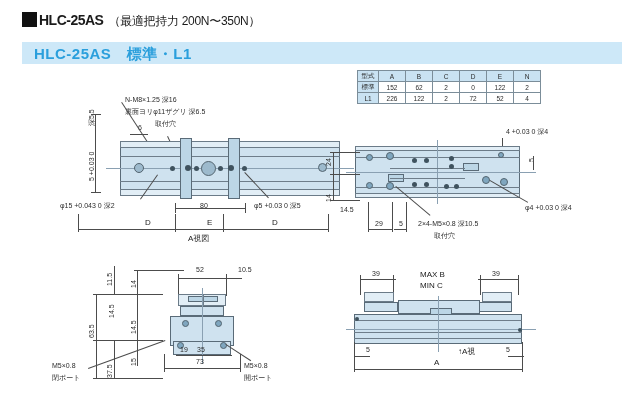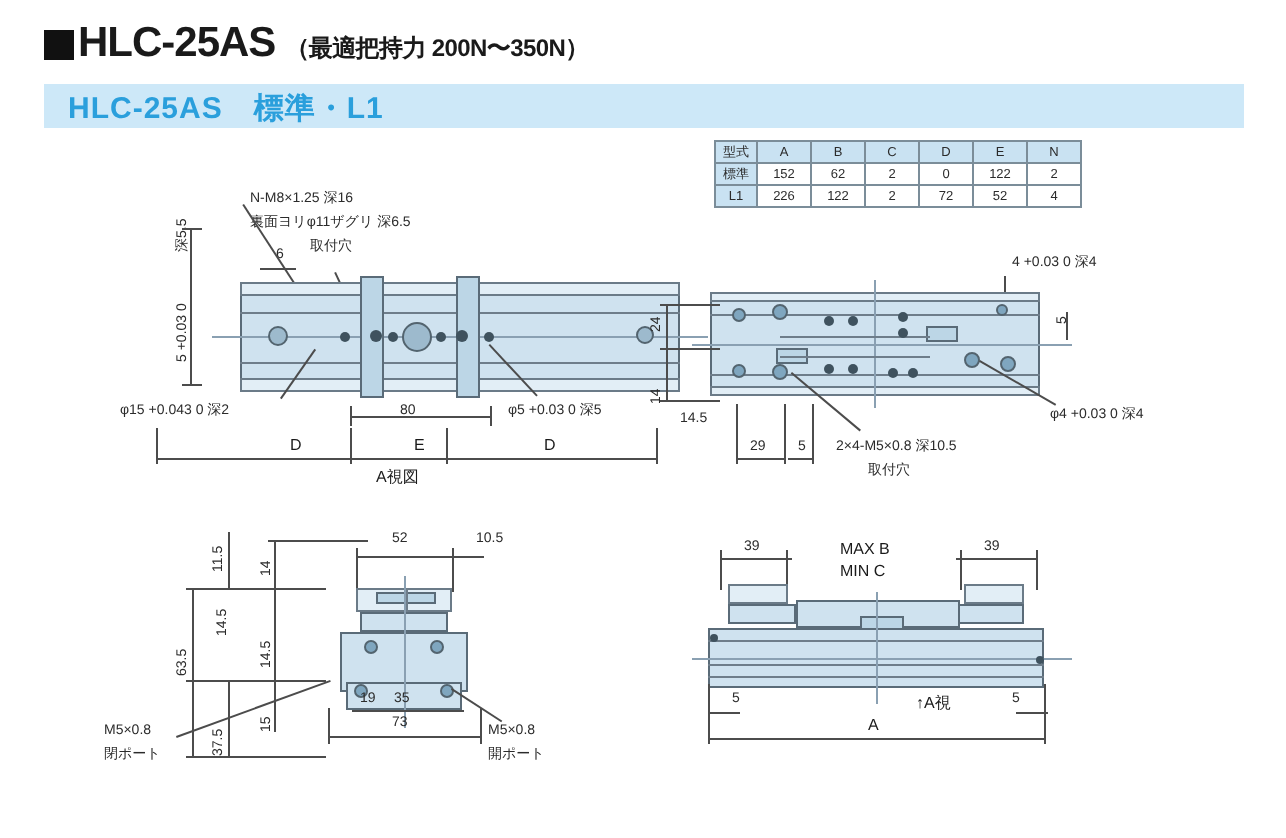--- a/index.html
+++ b/index.html
@@ -6,22 +6,22 @@
   body{
     width:643px;height:419px;position:relative;overflow:hidden;
     font-family:"Liberation Sans","DejaVu Sans",sans-serif;
     color:#1a1a1a;
   }
   .abs{position:absolute;}
 
   
   #title-row{left:22px;top:10px;display:flex;align-items:baseline;}
   #title-square{width:15px;height:15px;background:#111;display:inline-block;margin-right:2px;position:relative;top:2px;}
-  #title-main{font-size:21px;font-weight:bold;letter-spacing:-0.5px;}
-  #title-sub{font-size:12px;font-weight:bold;margin-left:5px;letter-spacing:-0.3px;}
+  #title-main{font-size:14px;font-weight:bold;letter-spacing:-0.5px;}
+  #title-sub{font-size:12px;font-weight:normal;margin-left:5px;letter-spacing:-0.3px;}
 
   #band{left:22px;top:42px;width:600px;height:22px;background:#cde8f8;}
   #band-text{left:34px;top:45px;font-size:15px;font-weight:bold;color:#2a9fdc;letter-spacing:0.5px;}
 
   
   .t{font-size:7px;line-height:1;white-space:nowrap;color:#2b2b2b;font-family:"Liberation Sans","DejaVu Sans",sans-serif;}
   .t8{font-size:8px;}
   .vt{transform-origin:0 0;transform:rotate(-90deg);}
 
   

